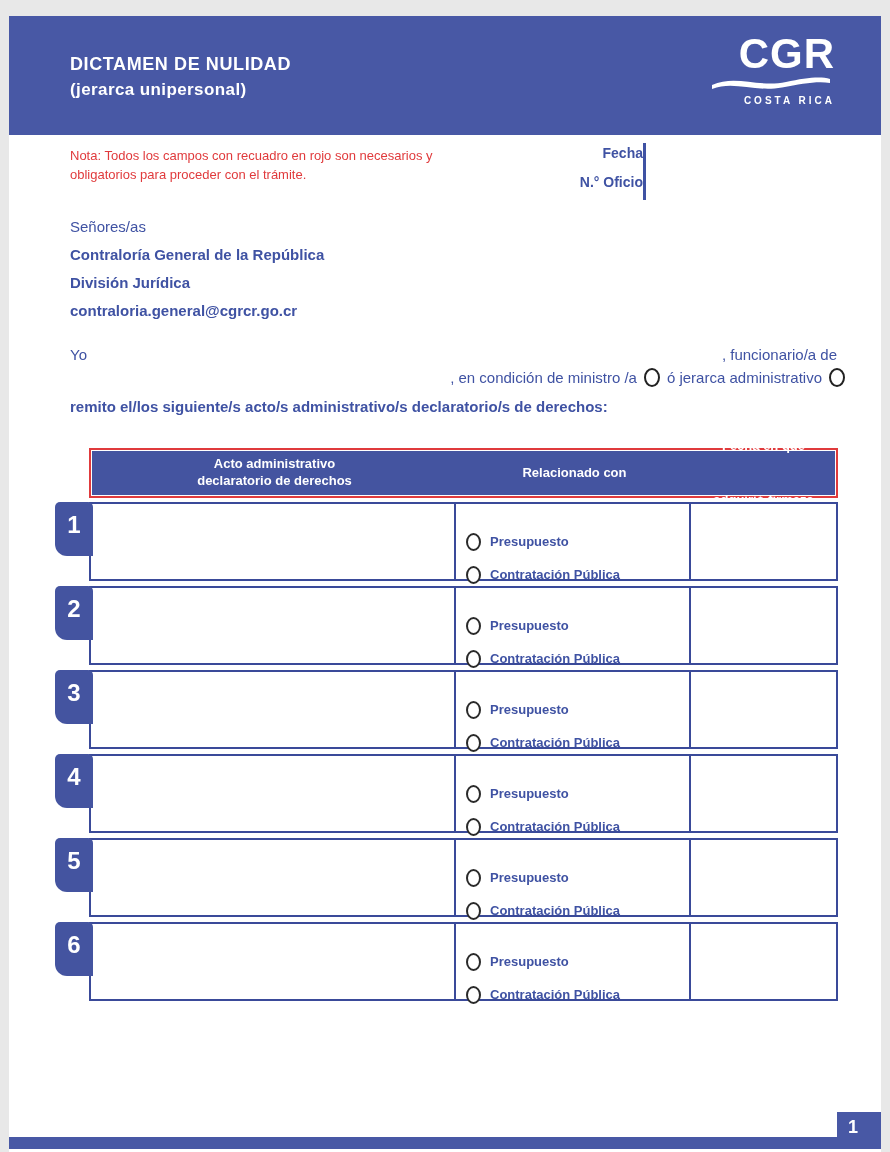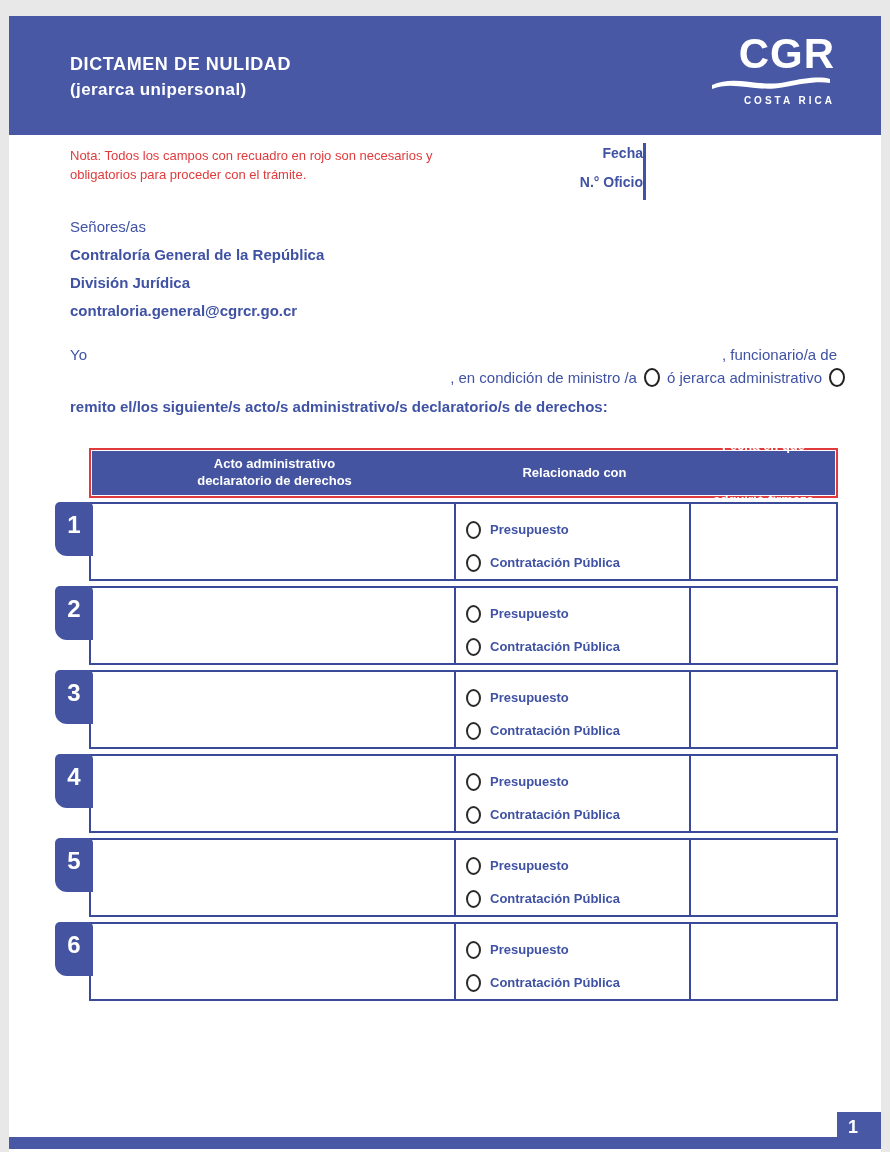--- a/index.html
+++ b/index.html
@@ -69,21 +69,21 @@
   }
   .trow:first-of-type { margin-top:4px; }
   .row-badge {
     position:absolute; left:-36px; top:-2px; width:38px; height:54px;
     background:#4454A0; color:#fff; font-size:24px; font-weight:bold;
     border-radius:5px 5px 0 12px;
     display:flex; align-items:center; justify-content:center; padding-bottom:8px;
   }
   .cell { height:100%; background:#fff; }
   .c1 { width:365px; border-right:2px solid #3A4A99; }
-  .c2 { width:235px; border-right:2px solid #3A4A99; padding:9px 0 0 10px; }
+  .c2 { width:235px; border-right:2px solid #3A4A99; padding:21px 0 0 10px; }
   .c3 { flex:1; }
   .radio-line { display:flex; align-items:center; gap:9px; height:33px; cursor:pointer; }
   .radio {
     display:inline-block; width:15px; height:18px; border:2.5px solid #2a2a2a;
     border-radius:50%; background:#fff; flex:0 0 auto;
   }
   .radio-label { color:#3F52A3; font-size:13px; font-weight:bold; }
 
   
   .footer-bar { position:absolute; left:0; top:1121px; width:890px; height:12px; background:#4858A5; }

